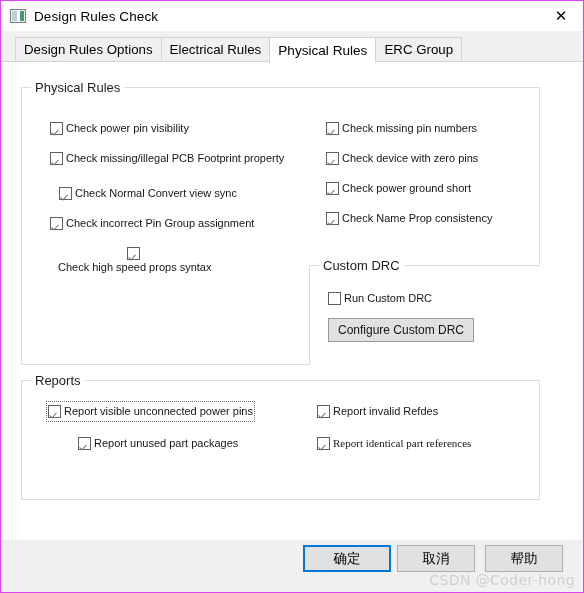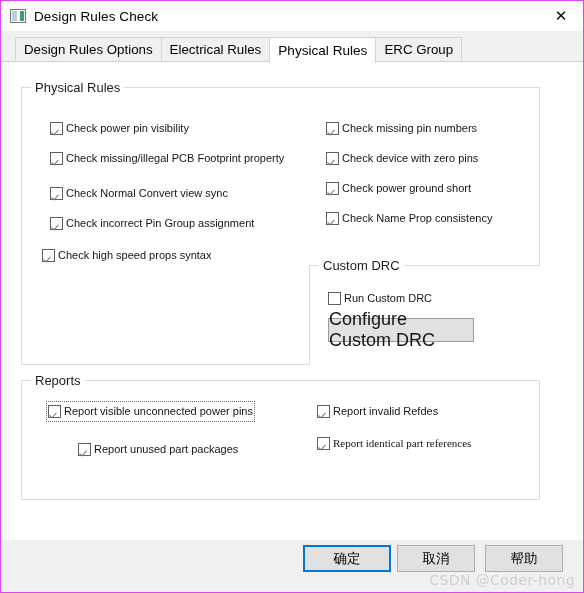--- a/index.html
+++ b/index.html
@@ -125,21 +125,21 @@
     border-width:0 1.6px 1.6px 0;
     transform:rotate(42deg);
   }
   .cblabel{font-size:11px;color:#151515;line-height:15px;}
   
   .pushbtn{
     position:absolute;
     box-sizing:border-box;
     background:#e1e1e1;
     border:1px solid #9a9a9a;
-    font-size:18px;color:#151515;
+    font-size:12px;color:#151515;
     display:flex;align-items:center;justify-content:center;
     font-family:"Liberation Sans","DejaVu Sans",sans-serif;
   }
   
   #footer{
     flex:0 0 auto;height:52px;
     background:#f0f0f0;
     position:relative;
   }
   .dlgbtn{
@@ -198,31 +198,31 @@
         <div class="cbrow" style="left:28px;top:32px;">
           <span class="cbox checked"></span>
           <span class="cblabel">Check power pin visibility</span>
         </div>
 
         <div class="cbrow" style="left:28px;top:62px;width:264px;overflow:hidden;">
           <span class="cbox checked"></span>
           <span class="cblabel">Check missing/illegal PCB Footprint property</span>
         </div>
 
-        <div class="cbrow" style="left:28px;top:97px;">
+        <div class="cbrow" style="left:37px;top:97px;">
           <span class="cbox checked"></span>
           <span class="cblabel">Check Normal Convert view sync</span>
         </div>
 
         <div class="cbrow" style="left:28px;top:127px;text-align:right;">
           <span class="cbox checked"></span>
           <span class="cblabel">Check incorrect Pin Group assignment</span>
         </div>
 
-        <div class="cbrow" style="left:20px;top:159px;">
+        <div class="cbrow" style="left:36px;top:159px;flex-direction:column;">
           <span class="cbox checked"></span>
           <span class="cblabel">Check high speed props syntax</span>
         </div>
 
         <div class="cbrow" style="left:304px;top:32px;">
           <span class="cbox checked"></span>
           <span class="cblabel">Check missing pin numbers</span>
         </div>
 
         <div class="cbrow" style="left:304px;top:62px;">
@@ -253,21 +253,21 @@
       </div>
 
       <div class="groupbox" style="left:20px;top:318px;width:519px;height:120px;">
         <span class="group-title">Reports</span>
 
         <div class="cbrow focus" style="left:26px;top:22px;">
           <span class="cbox checked"></span>
           <span class="cblabel">Report visible unconnected power pins</span>
         </div>
 
-        <div class="cbrow" style="left:26px;top:60px;padding-left:30px;">
+        <div class="cbrow" style="left:26px;top:54px;padding-left:30px;">
           <span class="cbox checked"></span>
           <span class="cblabel">Report unused part packages</span>
         </div>
 
         <div class="cbrow" style="left:295px;top:22px;">
           <span class="cbox checked"></span>
           <span class="cblabel">Report invalid Refdes</span>
         </div>
 
         <div class="cbrow" style="left:295px;top:54px;font-family:Liberation Serif, serif;">

